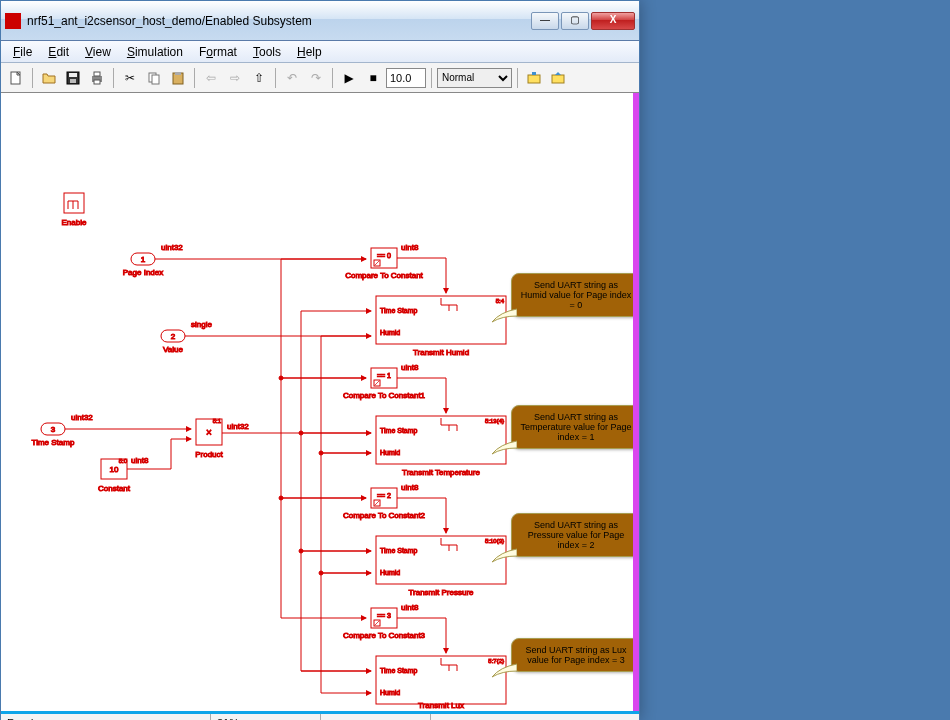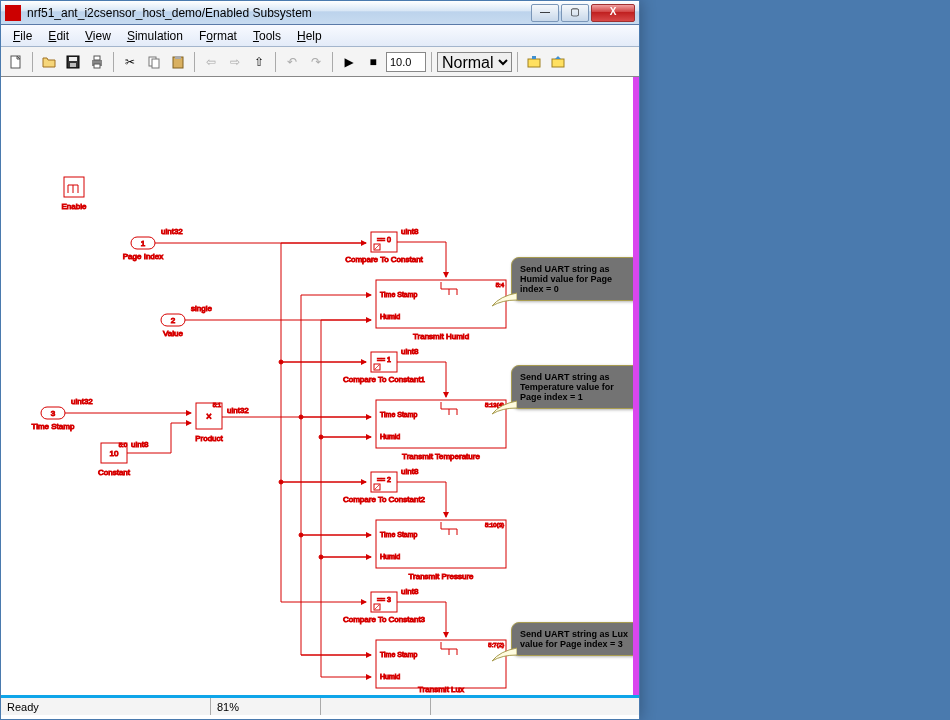--- a/index.html
+++ b/index.html
@@ -1,36 +1,36 @@
 <!DOCTYPE html>
 <html><head>
 <meta charset="utf-8">
 <style>
 * { box-sizing: border-box; margin: 0; padding: 0; }
 body { font-family: Tahoma, Arial, sans-serif; font-size: 11px; background: #4a7aae; user-select: none; }
 .window { width: 640px; height: 720px; background: #fff; border: 1px solid #4a7aae; box-shadow: 0 0 15px rgba(0,0,0,0.3); position: relative; }
-.titlebar { height: 24px; background: linear-gradient(#fff, #d6e5f5 45%, #bcd3ec 46%, #c7dbf0); display: flex; align-items: center; padding: 0 4px; border-bottom: 1px solid #5a7aa8; }
+.titlebar { height: 40px; background: linear-gradient(#fff, #d6e5f5 45%, #bcd3ec 46%, #c7dbf0); display: flex; align-items: center; padding: 0 4px; border-bottom: 1px solid #5a7aa8; }
 .titlebar-icon { width: 16px; height: 16px; background: #c00; margin-right: 6px; display: inline-block; }
 .titlebar-text { flex: 1; font-size: 12px; color: #000; }
 .win-btns { display: flex; gap: 2px; }
 .win-btn { width: 28px; height: 18px; background: linear-gradient(#f5f8fb, #c8d8ea); border: 1px solid #7a96b8; border-radius: 2px; text-align: center; font-size: 10px; line-height: 14px; cursor: pointer; }
 .win-btn.close { width: 44px; background: linear-gradient(#f0a0a0, #d04040 45%, #c02020 46%, #d84848); color: #fff; font-weight: bold; border-color: #a03030; }
 .menubar { height: 22px; background: linear-gradient(#f8faff, #e3ebf8); border-bottom: 1px solid #a3b5cc; display: flex; align-items: center; padding: 0 4px; }
 .menu-item { padding: 3px 8px; cursor: pointer; font-size: 12px; }
 .menu-item u { text-decoration: underline; }
 .toolbar { height: 30px; background: #f4f4f4; border-bottom: 1px solid #888; display: flex; align-items: center; padding: 0 4px; gap: 2px; }
 .tb-divider { width: 1px; height: 20px; background: #aaa; margin: 0 3px; }
 .tb-btn { width: 22px; height: 22px; display: inline-flex; align-items: center; justify-content: center; border: 1px solid transparent; cursor: pointer; font-size: 12px; }
 .tb-input { width: 40px; height: 20px; border: 1px solid #888; padding: 8px 3px; font-size: 11px; }
-.tb-select { height: 20px; border: 1px solid #888; font-size: 16px; width: 75px; }
+.tb-select { height: 20px; border: 1px solid #888; font-size: 10px; width: 75px; }
 .canvas { position: relative; background: #fff; height: 618px; overflow: hidden; border-right: 6px solid #d946ef; }
 .diag-text-red { fill: #d60000; font-size: 8px; font-family: Arial; }
 .statusbar { height: 20px; background: #f4f4f4; border-top: 3px solid #0ea5e9; display: flex; align-items: center; font-size: 11px; }
 .sb-cell { padding: 0 6px; border-right: 1px solid #aaa; height: 100%; display: flex; align-items: center; }
-.callout { position: absolute; width: 130px; background: #737373; border: 1px solid #a89c50; border-radius: 8px; padding: 6px 8px; font-size: 9px; text-align: left; color: #000; box-shadow: 1px 1px 3px rgba(0,0,0,0.3); font-weight: bold; }
+.callout { position: absolute; width: 130px; background: #a16207; border: 1px solid #a89c50; border-radius: 8px; padding: 6px 8px; font-size: 9px; text-align: center; color: #000; box-shadow: 1px 1px 3px rgba(0,0,0,0.3); }
 </style>
 </head>
 <body>
 
 <div class="window">
 
   <div class="titlebar">
     <span class="titlebar-icon"></span>
     <span class="titlebar-text">nrf51_ant_i2csensor_host_demo/Enabled Subsystem</span>
     <div class="win-btns">
@@ -258,22 +258,28 @@
       </g>
     </svg>
 
     
     <div class="callout" style="top:180px; left:510px;">
       <span>Send UART string as Humid value for Page index = 0</span>
       <svg style="position:absolute;left:-20px;bottom:-8px;" width="25" height="20">
           <path d="M25 5 Q8 8 0 18 Q10 12 25 12 Z" fill="#fffce0" stroke="#a89c50"></path>
         </svg>
     </div>
-    <div class="callout" style="top:288px; left:510px;">
+    <div class="callout" style="top:312px; left:510px;">
       <span>Send UART string as Temperature value for Page index = 1</span>
+      <svg style="position:absolute;left:-20px;bottom:-8px;" width="25" height="20">
+          <path d="M25 5 Q8 8 0 18 Q10 12 25 12 Z" fill="#fffce0" stroke="#a89c50"></path>
+        </svg>
+    </div>
+    <div class="callout" style="top:420px; left:510px;">
+      <span>Send UART string as Pressure value for Page index = 2</span>
       <svg style="position:absolute;left:-20px;bottom:-8px;" width="25" height="20">
           <path d="M25 5 Q8 8 0 18 Q10 12 25 12 Z" fill="#fffce0" stroke="#a89c50"></path>
         </svg>
     </div>
     <div class="callout" style="top:545px; left:510px;">
       <span>Send UART string as Lux value for Page index = 3</span>
       <svg style="position:absolute;left:-20px;bottom:-8px;" width="25" height="20">
           <path d="M25 5 Q8 8 0 18 Q10 12 25 12 Z" fill="#fffce0" stroke="#a89c50"></path>
         </svg>
     </div>

